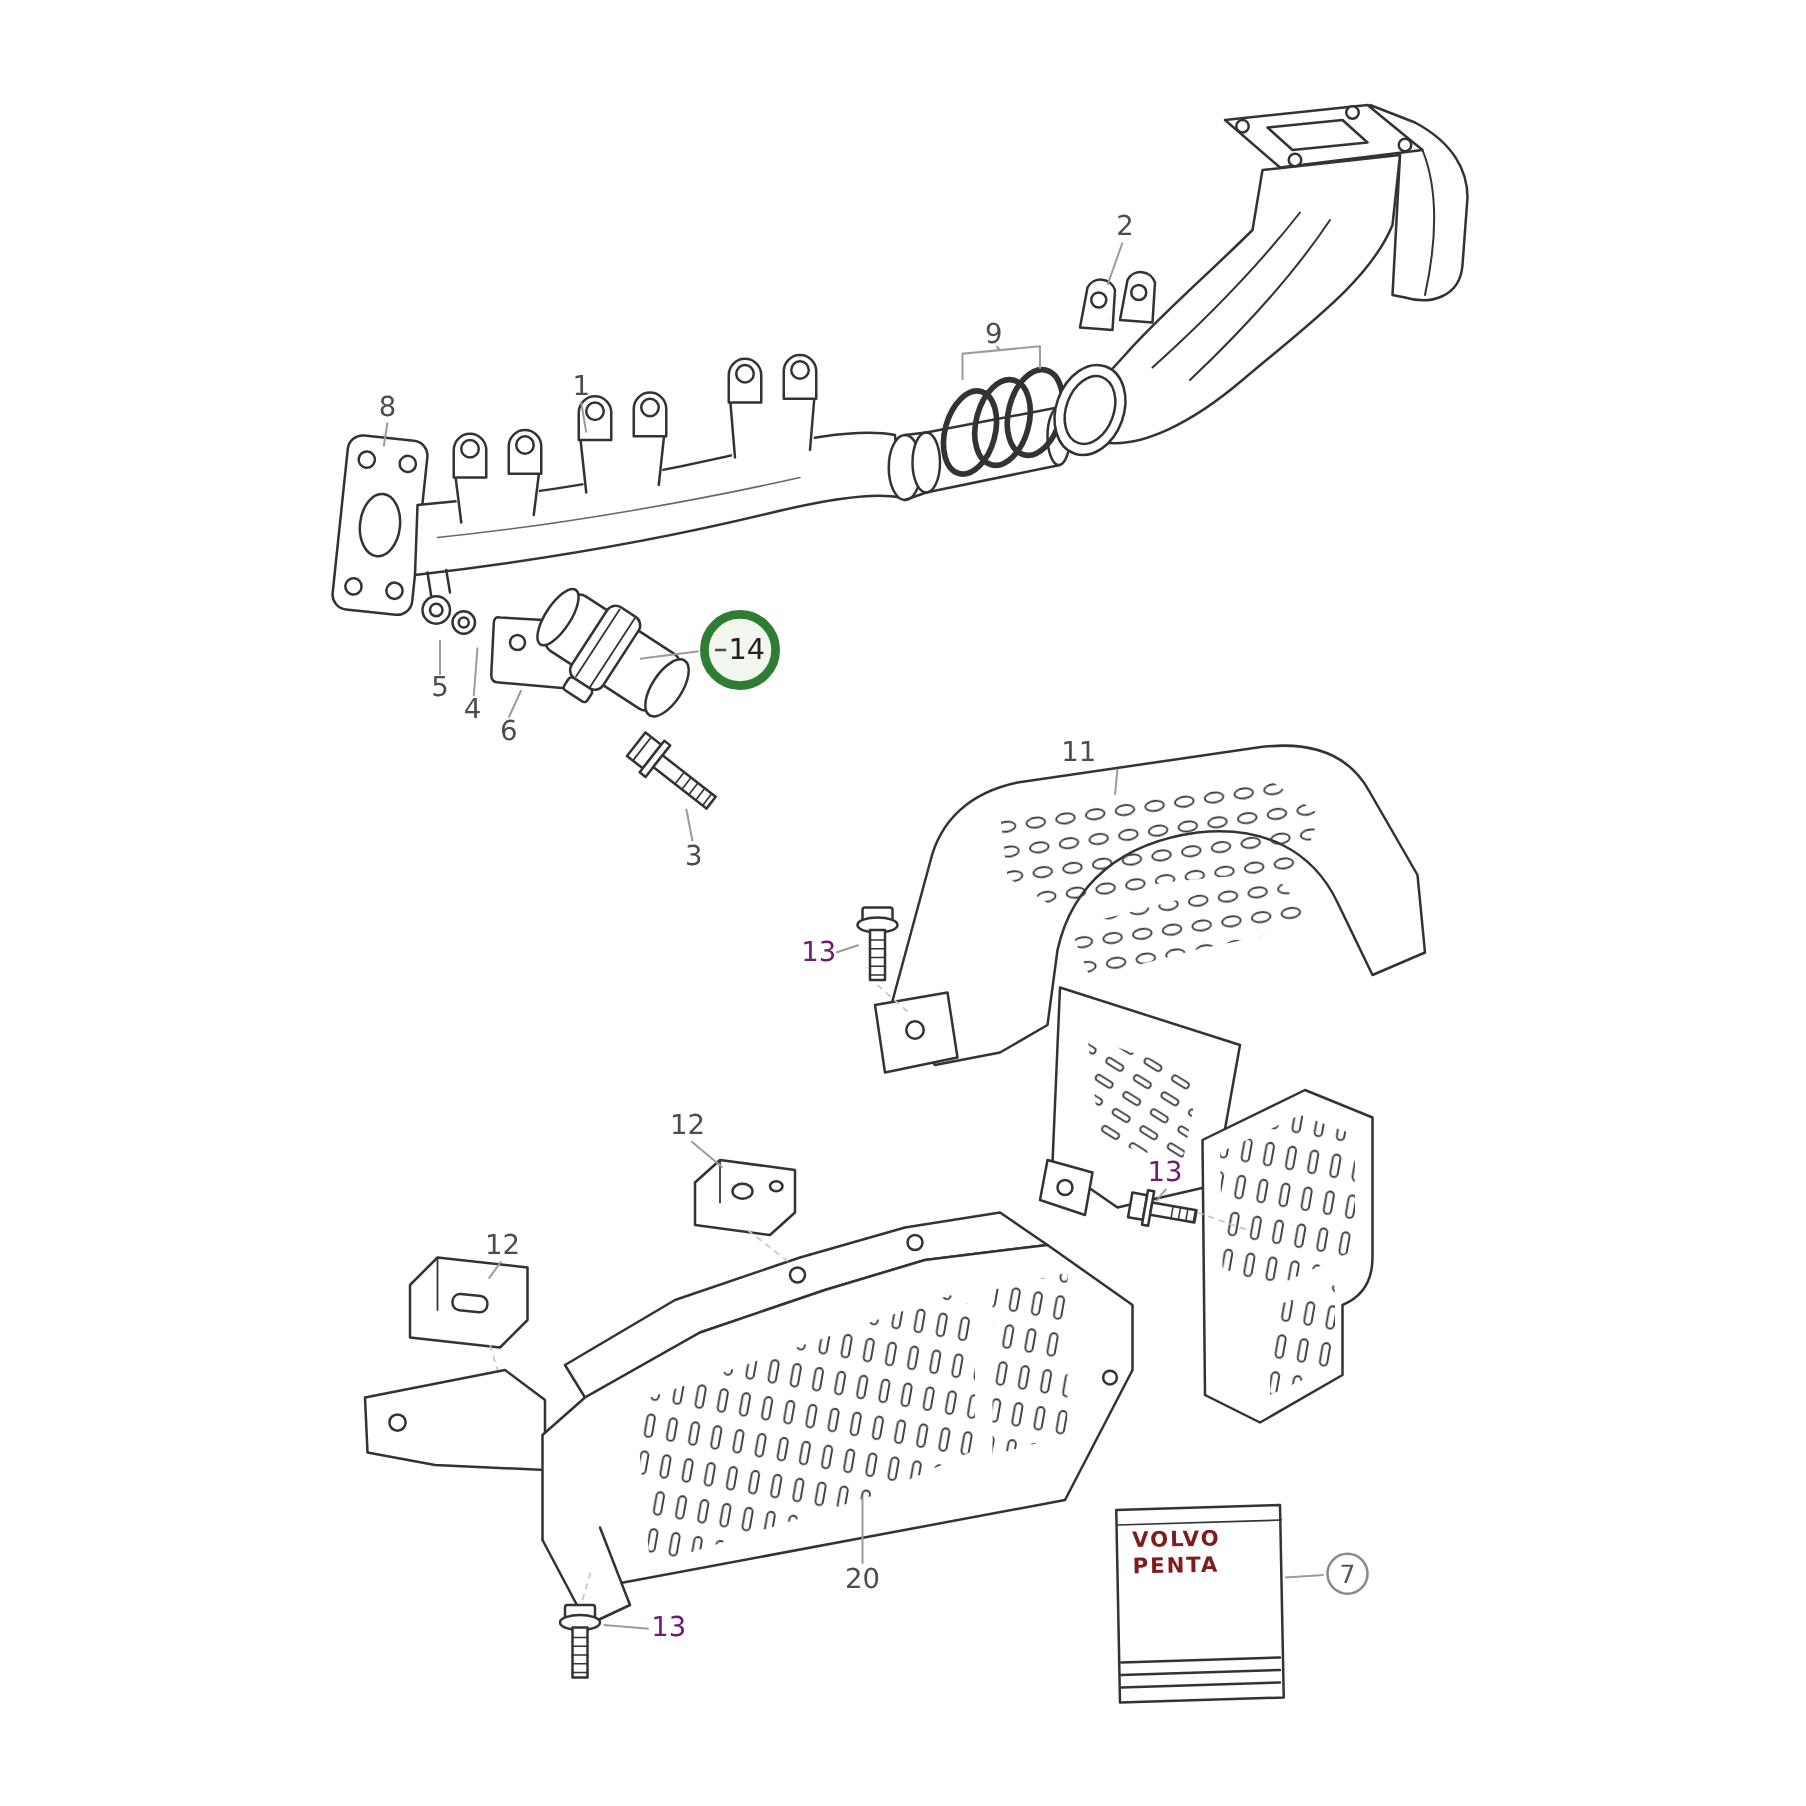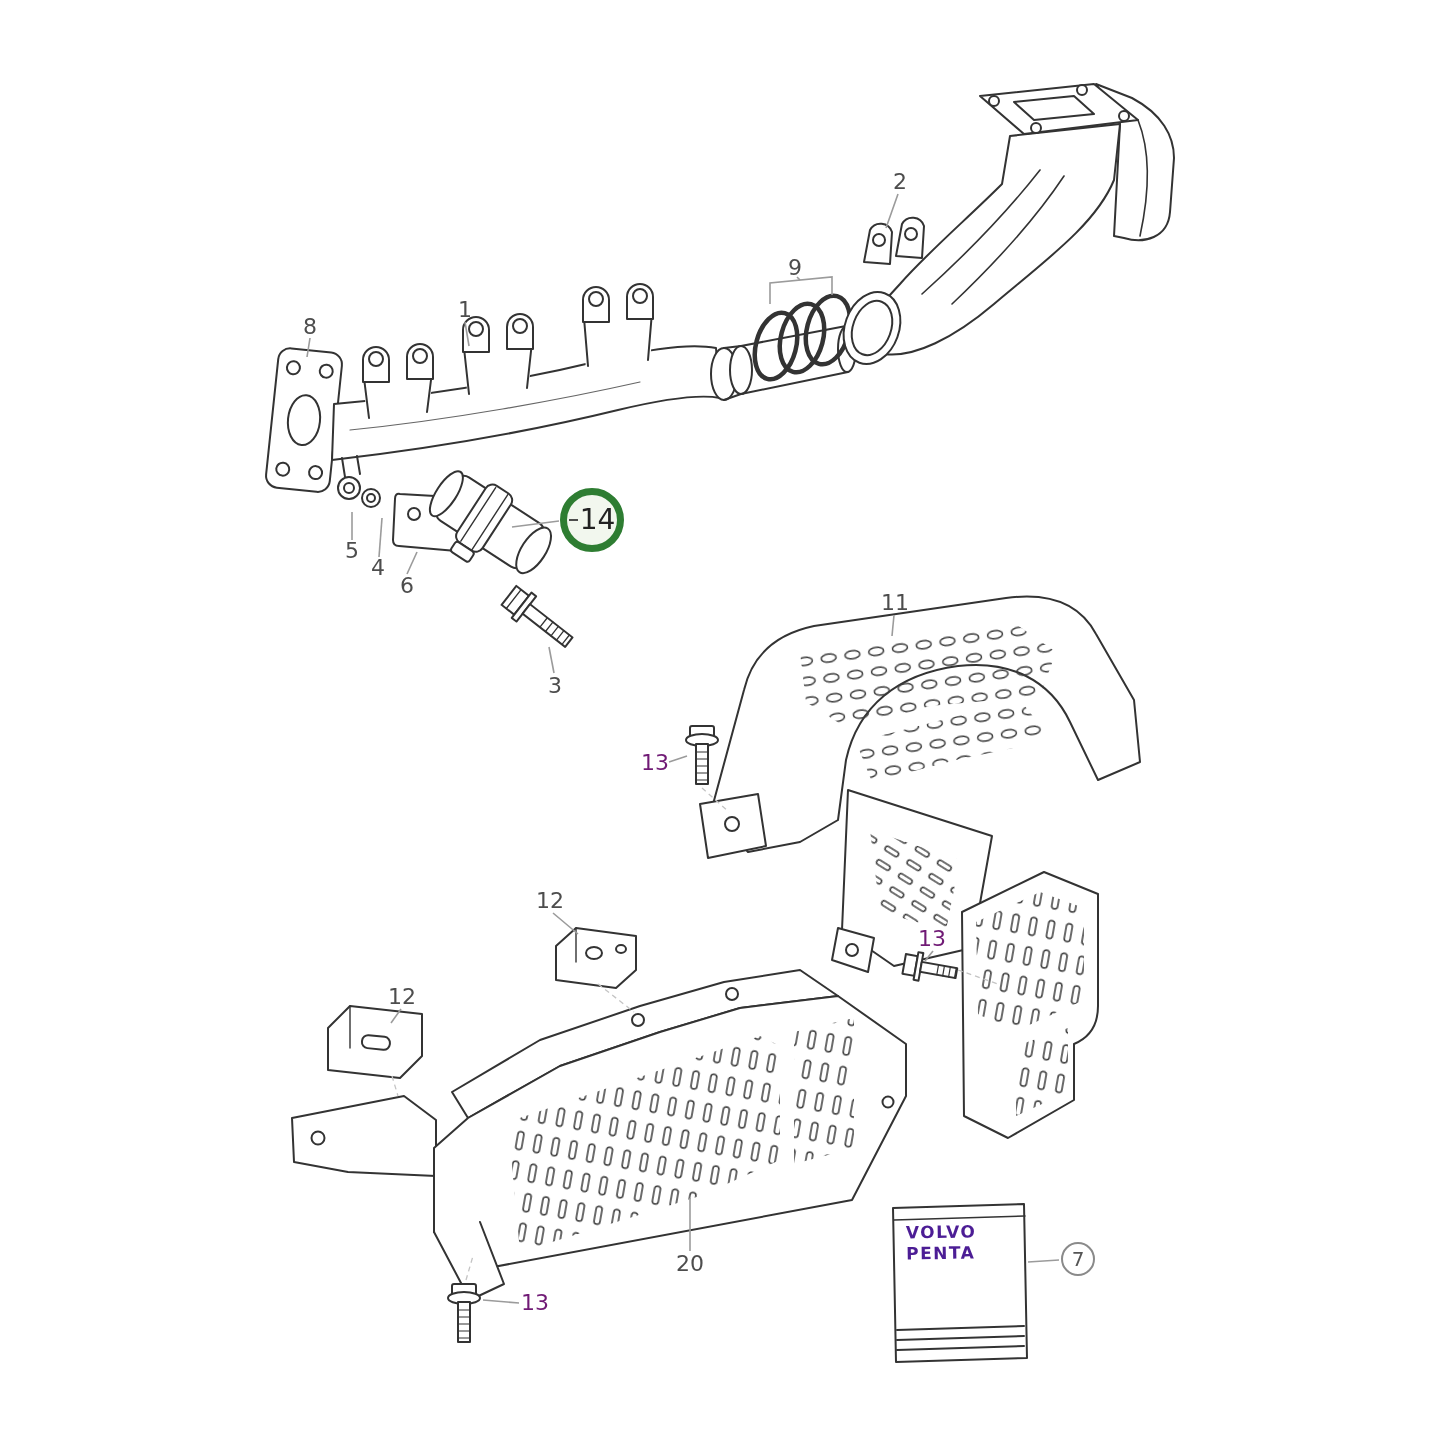--- a/index.html
+++ b/index.html
@@ -29,37 +29,37 @@
     font-size:20px; color:#555;
     background:#fff;
     box-sizing:border-box;
   }
   .lbl.highlighted {
     width:64px; height:64px;
     border:7px solid #2e7d32;
     border-radius:50%;
     background:#f2f7ee;
     display:flex; align-items:center; justify-content:center;
-    font-size:28px; color:#222;
+    font-size:23px; color:#222;
     box-sizing:border-box;
     z-index:3;
   }
   .lbl.highlighted::before {
     content:"";
     display:inline-block;
     width:9px; height:2px;
     background:#4d4d4d;
     margin-right:2px;
   }
   .brand {
     position:absolute;
     font-weight:bold;
     font-size:17px;
     letter-spacing:1.5px;
-    color:#4c1d95;
+    color:#7f1d1d;
     z-index:2;
     line-height:1.25;
     transform:rotate(-1deg);
   }
 </style>
 </head>
 <body>
 
 <div class="stage">
 
@@ -285,21 +285,21 @@
 
   <div class="lbl" style="left:310px; top:327px">8</div>
   <div class="lbl" style="left:465px; top:310px">1</div>
   <div class="lbl" style="left:900px; top:182px">2</div>
   <div class="lbl" style="left:795px; top:268px">9</div>
   <div class="lbl" style="left:352px; top:551px">5</div>
   <div class="lbl" style="left:378px; top:568px">4</div>
   <div class="lbl" style="left:407px; top:586px">6</div>
   <div class="lbl highlighted" style="left:592px; top:520px">14</div>
   <div class="lbl" style="left:555px; top:686px">3</div>
-  <div class="lbl" style="left:895px; top:603px">11</div>
+  <div class="lbl" style="left:863px; top:603px">11</div>
   <div class="lbl muted" style="left:655px; top:763px">13</div>
   <div class="lbl" style="left:550px; top:901px">12</div>
   <div class="lbl" style="left:402px; top:997px">12</div>
   <div class="lbl muted" style="left:932px; top:939px">13</div>
   <div class="lbl" style="left:690px; top:1264px">20</div>
   <div class="lbl muted" style="left:535px; top:1303px">13</div>
   <div class="lbl circled" style="left:1078px; top:1259px">7</div>
 
   <div class="brand" style="left:906px; top:1222px">
     <div>VOLVO</div>

